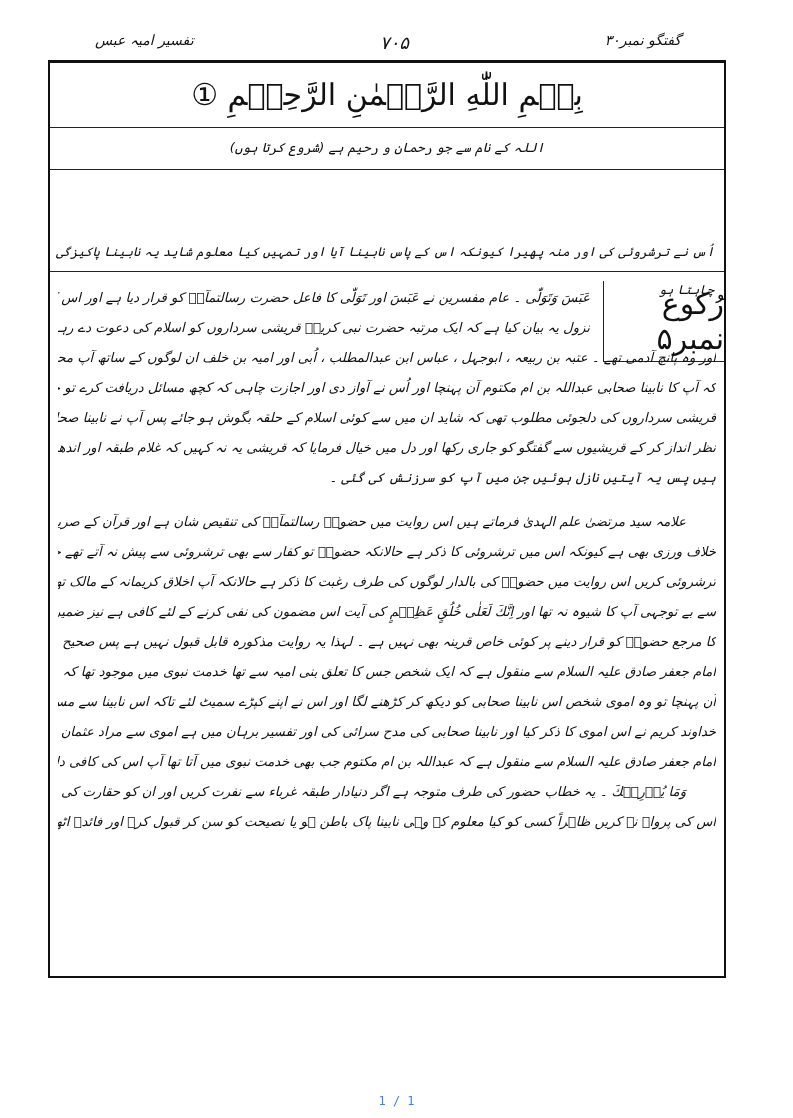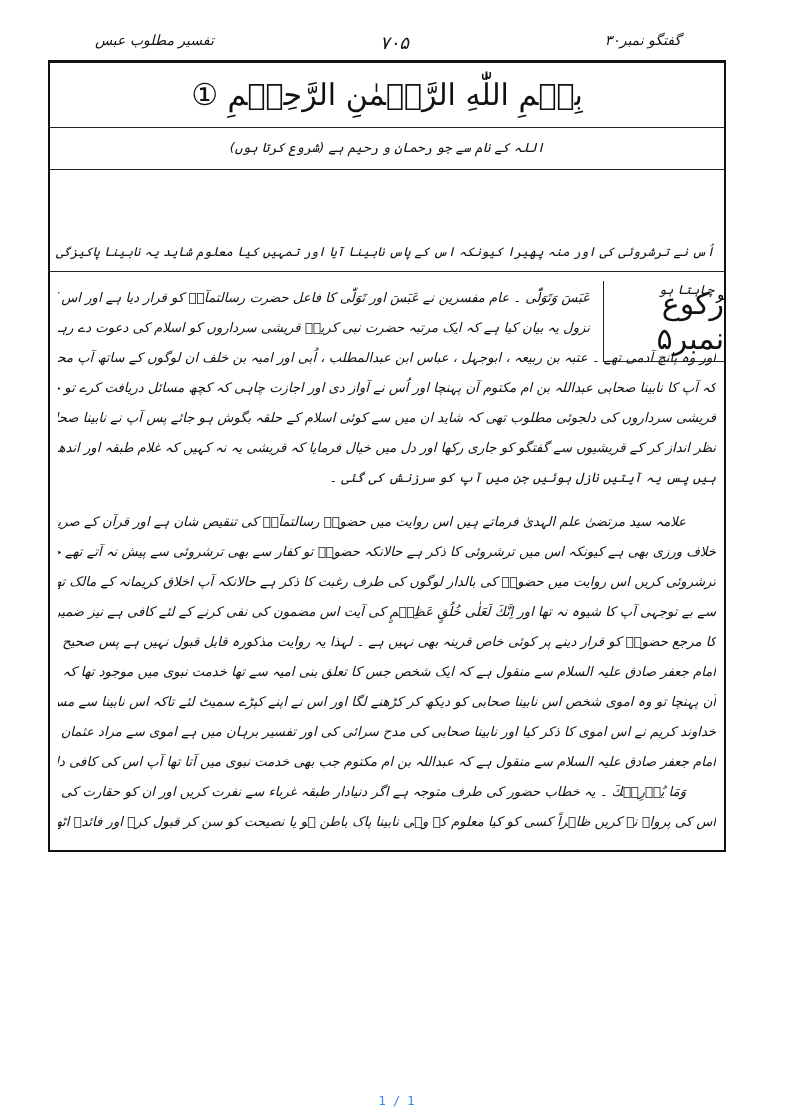--- a/index.html
+++ b/index.html
@@ -6,21 +6,21 @@
   body {
     width:793px; height:1118px; background:#ffffff; position:relative; overflow:hidden;
     font-family:"DejaVu Sans", sans-serif; color:#111;
   }
   .page-header { position:absolute; top:28px; left:0; width:793px; height:30px; }
   .hdr { position:absolute; font-family:"DejaVu Sans", sans-serif; font-style:italic; font-size:14px; direction:rtl; color:#111; }
   .hdr-right { right:112px; top:4px; }
   .hdr-center { left:380px; top:4px; font-size:18px; }
   .hdr-left { left:95px; top:4px; }
 
-  .frame { position:absolute; left:48px; top:60px; width:678px; height:792px;
+  .frame { position:absolute; left:48px; top:60px; width:678px; height:918px;
     border-left:2px solid #111; border-right:2px solid #111; border-bottom:2px solid #111; border-top:3px solid #111; box-sizing:border-box; }
   .row { position:absolute; left:0; right:0; border-bottom:1.5px solid #222; direction:rtl; text-align:center; }
   .bismillah { top:0; height:64px; }
   .bismillah span { display:block; font-family:"DejaVu Serif", serif; font-size:30px; line-height:64px; }
   .bis-trans { top:64px; height:42px; }
   .bis-trans span { display:block; font-size:13px; font-style:italic; line-height:42px; }
   .ayat { top:106px; height:64px; }
   .ayat span { display:block; font-family:"DejaVu Serif", serif; font-size:30px; font-weight:bold; line-height:64px; }
   .ayat-trans { top:170px; height:38px; }
   .ayat-trans span { display:block; font-size:12.5px; font-style:italic; line-height:38px; text-align:right; padding-right:10px; }
@@ -36,21 +36,21 @@
   .line.indent { padding-right:30px; }
 
   .pdf-footer { position:absolute; top:1094px; left:0; width:793px; text-align:center; font-family:"DejaVu Sans Mono", monospace; font-size:12px; color:#3b82f6; }
 </style>
 </head>
 <body>
 
 <div class="page-header">
   <span class="hdr hdr-right">گفتگو نمبر۳۰</span>
   <span class="hdr hdr-center">۷۰۵</span>
-  <span class="hdr hdr-left">تفسیر مطلوب عبس</span>
+  <span class="hdr hdr-left">تفسیر امیہ عبس</span>
 </div>
 
 <div class="frame">
   <div class="row bismillah">
     <span>بِسۡمِ اللّٰهِ الرَّحۡمٰنِ الرَّحِيۡمِ ①</span>
   </div>
   <div class="row bis-trans">
     <span>اللہ کے نام سے جو رحمان و رحیم ہے (شروع کرتا ہوں)</span>
   </div>
   <div class="row ayat-trans">

